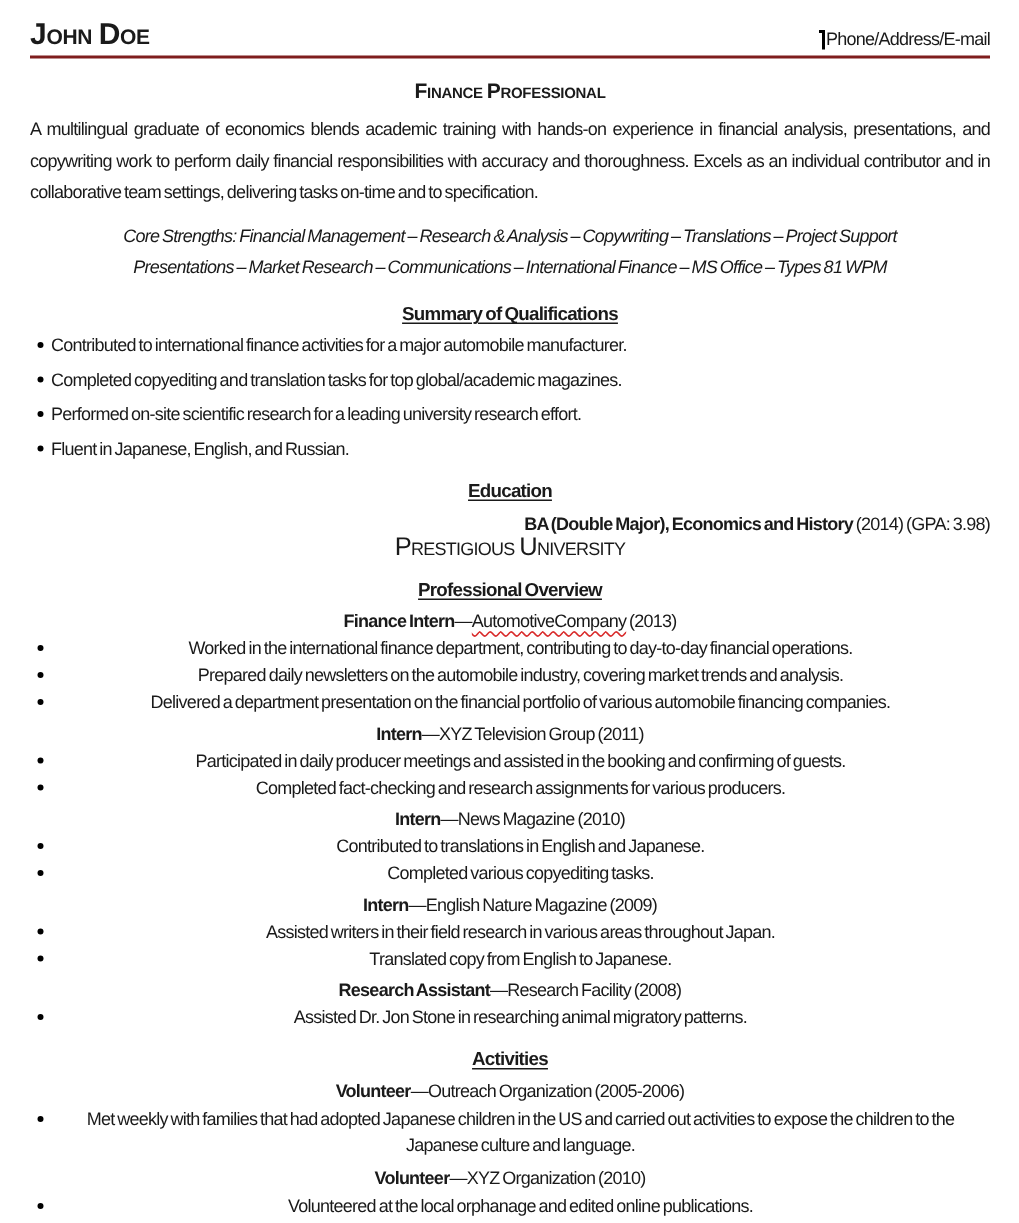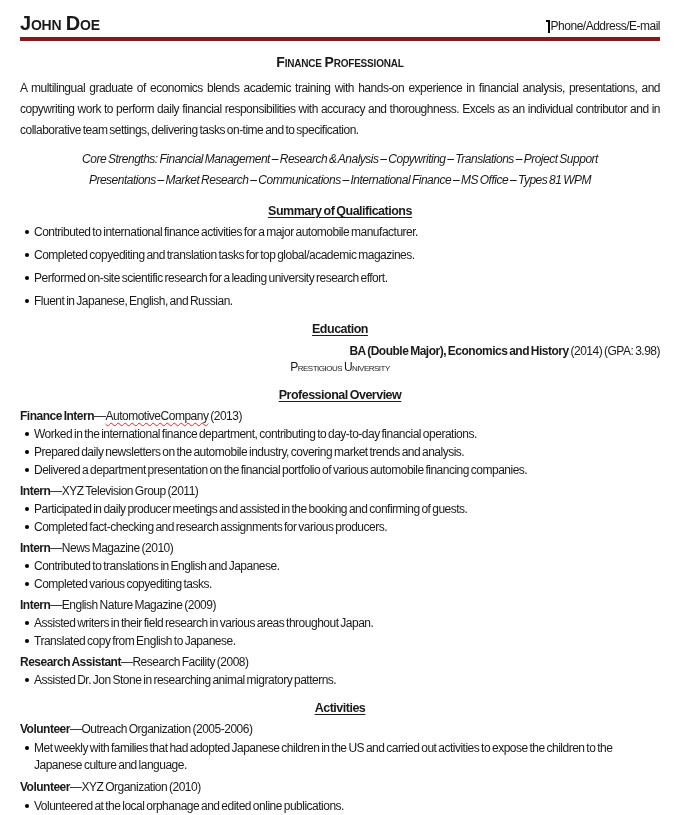--- a/index.html
+++ b/index.html
@@ -13,21 +13,21 @@
     color:#1a1a1a;
     font-family:"Liberation Sans", sans-serif;
     font-size:12px;
     letter-spacing:-0.5px;
     word-spacing:-1px;
   }
 
   
   .hdr {
     display:flex; justify-content:space-between; align-items:flex-end;
-    border-bottom:4px solid #7f1d1d;
+    border-bottom:2px solid #7f1d1d;
     padding-bottom:3px;
   }
   .name {
     font-weight:bold; font-variant:small-caps;
     font-size:20px; line-height:22px; letter-spacing:-0.2px;
   }
   .contact { display:flex; align-items:center; font-size:12px; line-height:15px; }
   .caret { width:2px; height:13px; background:#000; position:relative; margin-right:1px; flex:0 0 auto; }
   .caret::before { content:""; position:absolute; top:0; left:-2px; width:2px; height:2px; background:#000; }
 
@@ -47,40 +47,40 @@
 
   
   ul.blist { margin:6px 0 0; padding:0 0 0 5px; list-style:none; }
   ul.blist li { position:relative; padding-left:9px; line-height:15px; margin-bottom:8px; }
   ul.blist li::before {
     content:""; position:absolute; left:0; top:5px;
     width:4px; height:4px; border-radius:50%; background:#000;
   }
   ul.blist li:last-child { margin-bottom:0; }
 
-  .job { margin-top:6px; }
+  .job { margin-top:6px;text-align:center; }
   .job-h { line-height:15px; }
   .job-h .role { font-weight:bold; }
   .job ul.blist { margin-top:3px; }
   .job ul.blist li { margin-bottom:3px; }
 
   .act .job ul.blist li { line-height:17px; }
   .act .job ul.blist li::before { top:6px; }
 
   .spell {
     text-decoration-line:underline;
     text-decoration-style:wavy;
     text-decoration-color:#d92b2b;
     text-decoration-thickness:1px;
     text-underline-offset:2px;
   }
 
   .edu-degree { margin-top:6px; text-align:right; line-height:16px; }
   .edu-degree .b { font-weight:bold; }
-  .edu-school { text-align:center; font-variant:small-caps; font-size:12px; line-height:16px; }
+  .edu-school { text-align:center; font-variant:small-caps; font-size:17px; line-height:16px; }
 </style>
 </head>
 <body>
 
 <div class="page">
 
   <div class="hdr">
     <span class="name">John Doe</span>
     <span class="contact">
       <span class="caret"></span>

